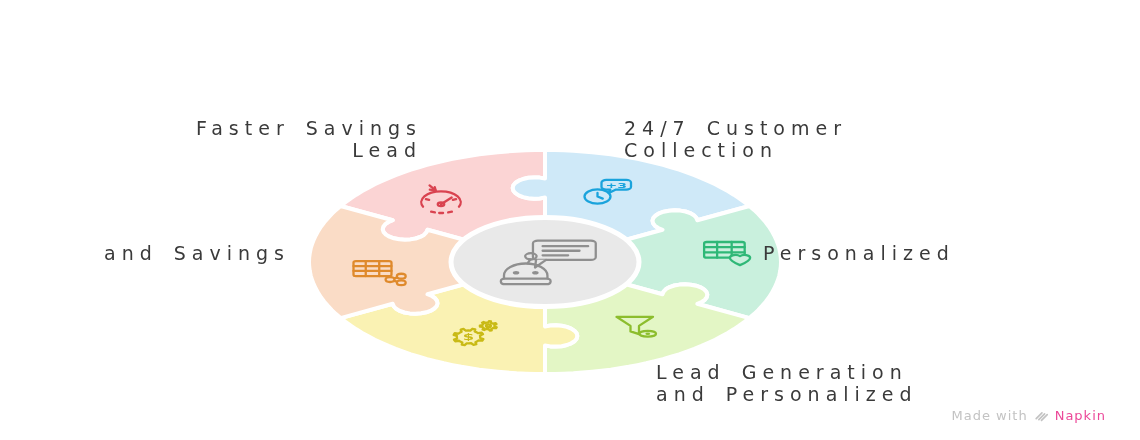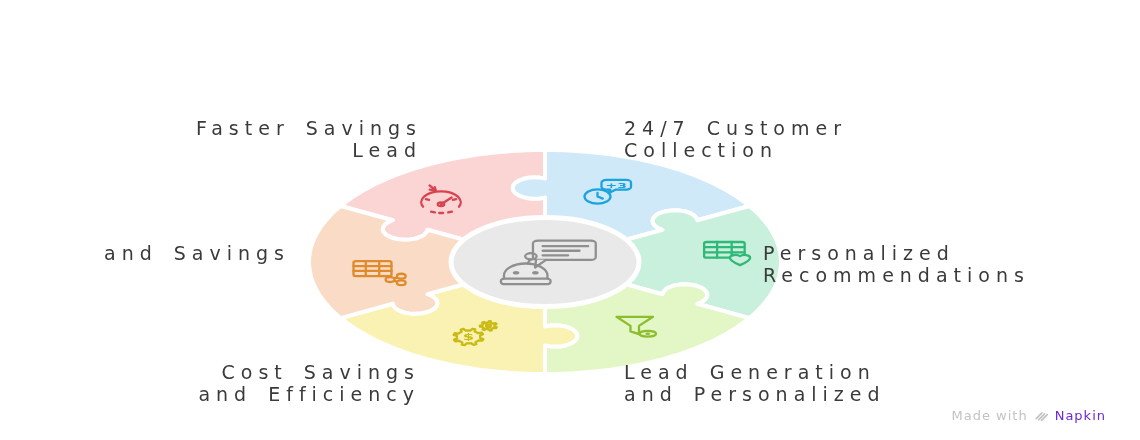--- a/index.html
+++ b/index.html
@@ -10,21 +10,21 @@
   .canvas svg.wheel{position:absolute;left:0;top:0;}
   .lbl{
     position:absolute;font-size:19px;line-height:21.5px;letter-spacing:6px;word-spacing:4px;
     color:#3a3a3a;white-space:nowrap;
   }
   .lbl.r{text-align:right;}
   .wm{
     position:absolute;right:34px;top:408px;font-size:13px;color:#c3c3c3;letter-spacing:1px;
     display:flex;align-items:center;gap:6px;
   }
-  .wm .brand{color:#6d28d9;}
+  .wm .brand{color:#ec4899;}
   svg *{vector-effect:non-scaling-stroke;}
 </style>
 </head>
 <body>
 
 <div class="canvas">
 
   <svg id="wheel" class="wheel" width="1140" height="440" viewBox="0 0 1140 440">
       <path d="M545.0,262.0L545.0,197.6L545.0,197.6L539.6,198.4L534.0,198.7L528.4,198.2L523.2,197.1L518.8,195.4L515.5,193.2L513.4,190.7L512.7,188.0L513.4,185.3L515.5,182.8L518.8,180.7L523.2,179.0L528.4,177.8L534.0,177.4L539.6,177.6L545.0,178.5L545.0,178.5L545.0,149.9L535.5,150.0L526.0,150.3L516.6,150.7L507.1,151.4L497.8,152.2L488.5,153.2L479.3,154.3L470.3,155.7L461.3,157.2L452.5,158.9L443.8,160.7L435.3,162.7L427.0,164.9L418.9,167.3L410.9,169.7L403.2,172.4L395.7,175.2L388.5,178.1L381.5,181.2L374.8,184.3L368.4,187.7L362.2,191.1L356.3,194.7L350.8,198.3L345.5,202.1L340.6,206.0L392.7,220.2L392.7,220.2L388.4,222.0L385.2,224.2L383.3,226.8L382.7,229.4L383.6,232.1L385.9,234.6L389.4,236.7L393.9,238.3L399.2,239.3L404.8,239.7L410.4,239.4L415.7,238.5L420.3,236.9L424.0,234.9L426.4,232.4L427.5,229.8L427.5,229.8L545.0,262.0Z" fill="#fbd4d4" stroke="#ffffff" stroke-width="4" stroke-linejoin="round"></path>
       <path d="M545.0,262.0L662.5,229.8L662.5,229.8L658.2,228.0L655.0,225.8L653.1,223.3L652.5,220.6L653.4,217.9L655.7,215.5L659.2,213.3L663.7,211.7L669.0,210.7L674.6,210.3L680.2,210.6L685.5,211.5L690.1,213.1L693.8,215.2L696.2,217.6L697.3,220.2L697.3,220.2L749.4,206.0L744.5,202.1L739.2,198.3L733.7,194.7L727.8,191.1L721.6,187.7L715.2,184.3L708.5,181.2L701.5,178.1L694.3,175.2L686.8,172.4L679.1,169.7L671.1,167.3L663.0,164.9L654.7,162.7L646.2,160.7L637.5,158.9L628.7,157.2L619.7,155.7L610.7,154.3L601.5,153.2L592.2,152.2L582.9,151.4L573.4,150.7L564.0,150.3L554.5,150.0L545.0,149.9L545.0,178.5L545.0,178.5L539.6,177.6L534.0,177.4L528.4,177.8L523.2,179.0L518.8,180.7L515.5,182.8L513.4,185.3L512.7,188.0L513.4,190.7L515.5,193.2L518.8,195.4L523.2,197.1L528.4,198.2L534.0,198.7L539.6,198.4L545.0,197.6L545.0,197.6L545.0,262.0Z" fill="#cfe9f8" stroke="#ffffff" stroke-width="4" stroke-linejoin="round"></path>
@@ -94,29 +94,24 @@
     <div>24/7 Customer</div>
     <div>Collection</div>
   </div>
 
   <div class="lbl r" style="right:850px;top:243px;">
     <div>and Savings</div>
   </div>
 
   <div class="lbl" style="left:763px;top:243px;">
     <div>Personalized</div>
-    <div>Recommendations</div>
   </div>
 
-  <div class="lbl r" style="right:720px;top:362px;">
-    <div>Cost Savings</div>
-    <div>and Efficiency</div>
-  </div>
 
-  <div class="lbl" style="left:624px;top:362px;">
+  <div class="lbl" style="left:656px;top:362px;">
     <div>Lead Generation</div>
     <div>and Personalized</div>
   </div>
 
   <div class="wm">
     <span>Made with</span>
     <svg width="15" height="12" viewBox="0 0 17 13">
       <path d="M2.5,9.5 L9,3 M5.5,10.5 L12,4 M8.5,11.5 L15,5" stroke="#c3c3c3" stroke-width="1.7" fill="none" stroke-linecap="round"></path>
     </svg>
     <span class="brand">Napkin</span>

